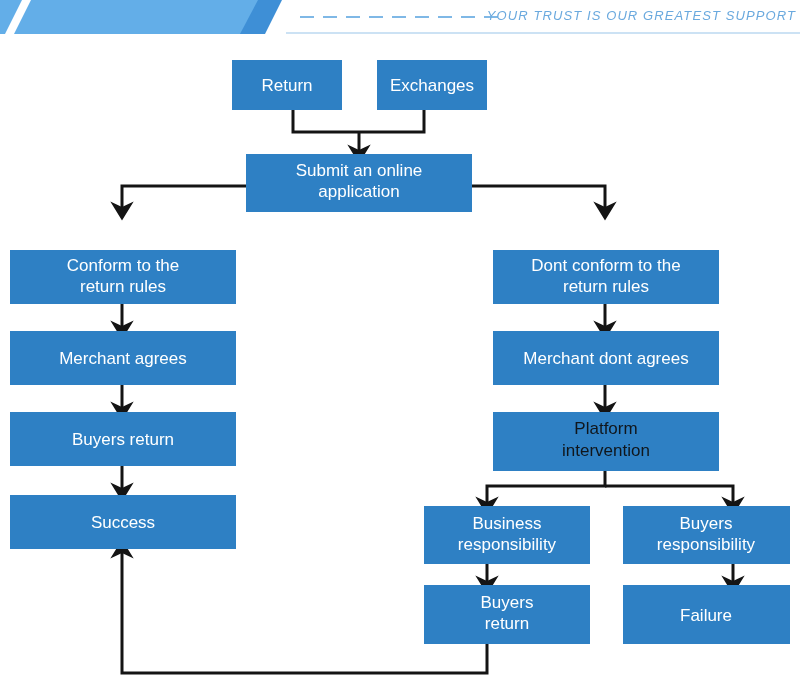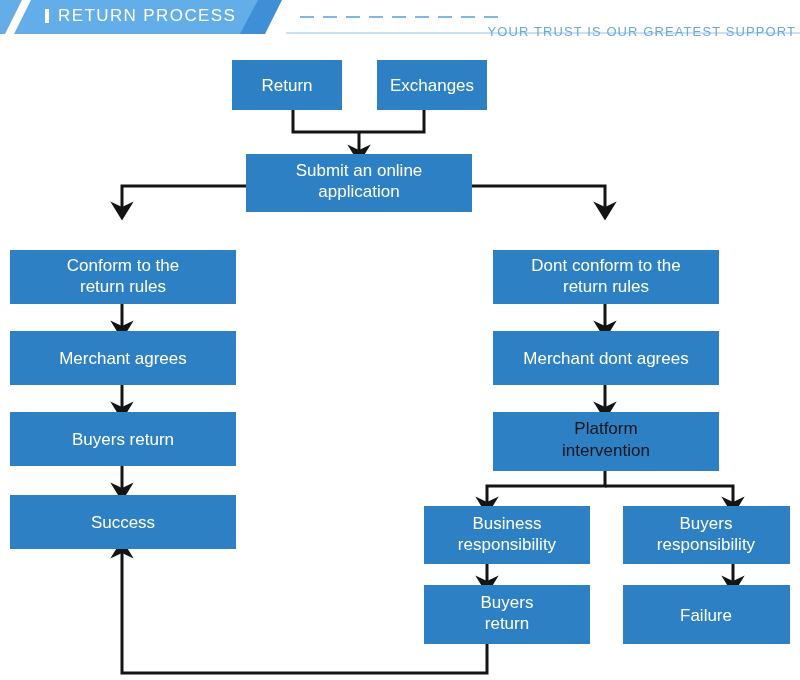--- a/index.html
+++ b/index.html
@@ -39,24 +39,24 @@
     height: 14px;
     background: #ffffff;
     vertical-align: -2px;
     margin-right: 9px;
   }
   .banner-tagline {
     position: absolute;
     right: 4px;
     top: 8px;
     font-size: 13px;
+    font-style: italic;
     letter-spacing: 1.1px;
     color: #6AA9DE;
     white-space: nowrap;
-    margin-top: 16px;
   }
 
   
   #flow-canvas {
     position: absolute;
     left: 0;
     top: 34px;
     width: 800px;
     height: 646px;
   }
@@ -88,23 +88,20 @@
     <polygon points="22,0 31,0 14,34 5,34" fill="#ffffff"></polygon>
 
     <polygon points="258,0 286,0 268,34 240,34" fill="#3E8FD6"></polygon>
     <polygon points="282,0 300,0 283,34 265,34" fill="#ffffff"></polygon>
 
     <line x1="300" y1="17" x2="500" y2="17" stroke="#7FB8E6" stroke-width="2" stroke-dasharray="14 9"></line>
 
     <line x1="286" y1="33" x2="800" y2="33" stroke="#BBD9F0" stroke-width="1.5"></line>
   </svg>
 
-  <div class="banner-title">
-    <span class="banner-bullet"></span><span>RETURN PROCESS</span>
-  </div>
 
   <div class="banner-tagline">YOUR TRUST IS OUR GREATEST SUPPORT</div>
 </div>
 
 <svg id="flow-canvas" viewBox="0 0 800 646">
 
   <defs>
     <marker id="arrow" markerWidth="9" markerHeight="9" refX="3.2" refY="4.5" orient="auto" markerUnits="strokeWidth">
       <path d="M0,0.6 L6.4,4.5 L0,8.4 L1.9,4.5 Z" fill="#141414"></path>
     </marker>

